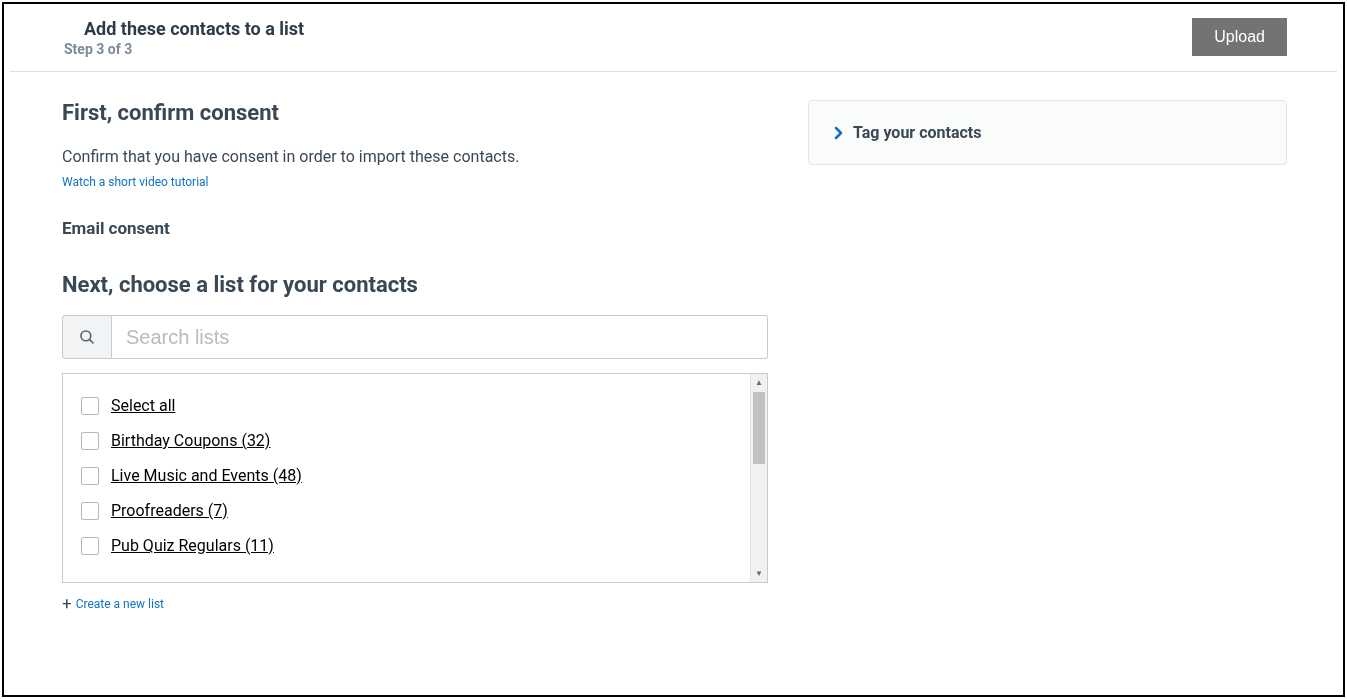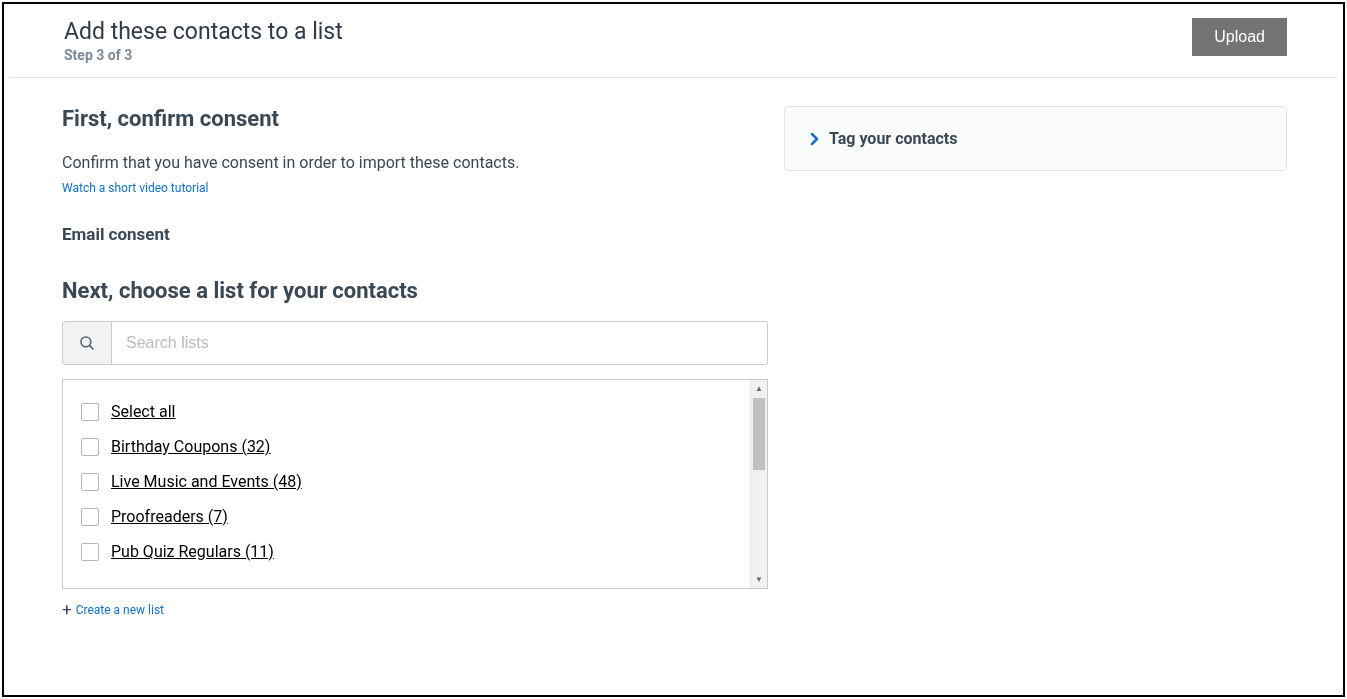--- a/index.html
+++ b/index.html
@@ -24,24 +24,25 @@
       display: flex;
       justify-content: space-between;
       align-items: flex-start;
       padding: 14px 56px 14px 60px;
     }
     .header-left {
       display: flex;
       flex-direction: column;
     }
     .page-title {
-      font-size: 23px;
-      font-weight: 400;
+      font-size: 18px;
+      font-weight: 700;
       color: #2f3b48;
       margin-bottom: 2px;
+      margin-left: 20px;
     }
     .step-indicator {
       font-size: 14px;
       color: #7c8a97;
       font-weight: bold;
     }
     .upload-btn {
       background: #737373;
       color: #fff;
       border: none;
@@ -51,21 +52,21 @@
       cursor: pointer;
     }
     .hr {
       height: 1px;
       background: #dcdfe3;
       margin: 0 6px 0 6px;
     }
     .body {
       display: flex;
       padding: 28px 56px 0 58px;
-      gap: 16px;
+      gap: 40px;
     }
     .left-col {
       flex: 0 0 706px;
     }
     .right-col {
       flex: 1;
     }
     h2.section-title {
       font-size: 22px;
       font-weight: 700;
@@ -124,21 +125,21 @@
       display: flex;
       align-items: center;
       justify-content: center;
       border-radius: 3px 0 0 3px;
     }
     .search-input {
       flex: 1;
       border: 1px solid #c5cbd1;
       border-left: none;
       padding: 5px 14px;
-      font-size: 16px;
+      font-size: 20px;
       color: #3a4855;
       border-radius: 0 3px 3px 0;
       outline: none;
     }
     .search-input::placeholder {
       color: #b6bcc2;
     }
     .list-box {
       margin-top: 14px;
       border: 1px solid #c5cbd1;

